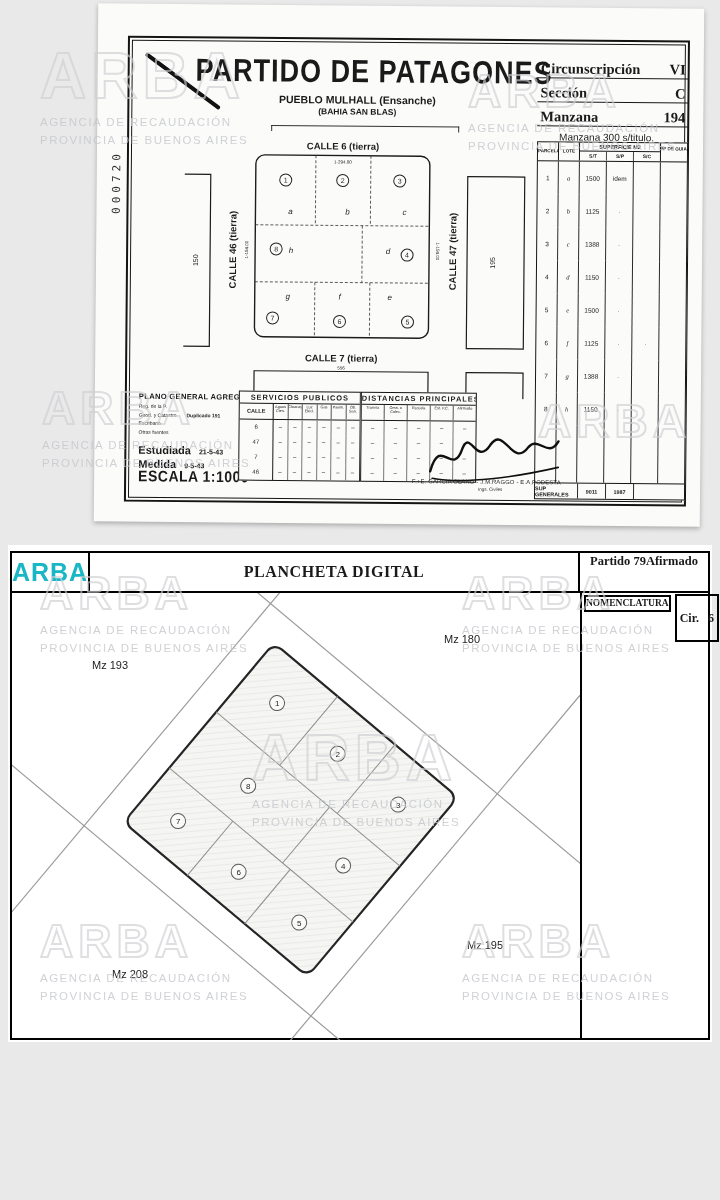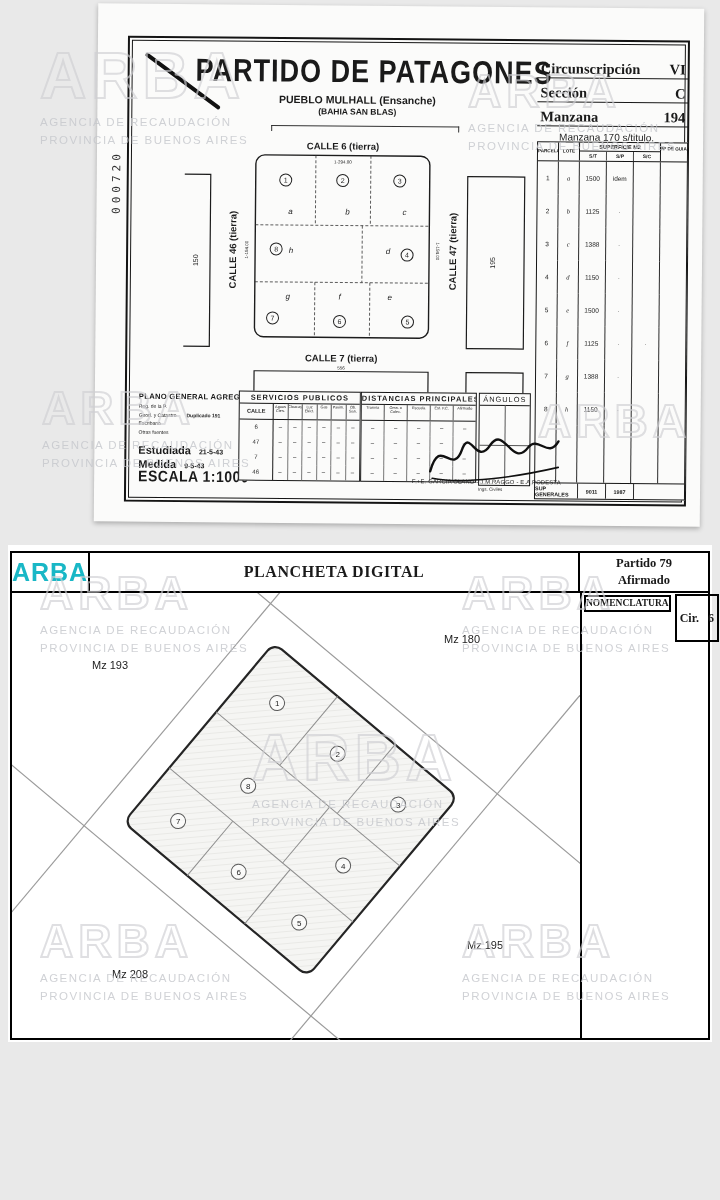--- a/index.html
+++ b/index.html
@@ -97,21 +97,21 @@
   .pd{position:absolute;left:8px;top:545px;width:704px;height:497px;background:#fff;z-index:2;}
   .pd-outer{position:absolute;left:2px;right:2px;top:6px;bottom:2px;border:2px solid #000;
             display:flex;flex-direction:column;}
   .pd-header{height:38px;display:flex;border-bottom:2px solid #000;flex:none;}
   .pd-logo{width:76px;border-right:2px solid #000;display:flex;align-items:center;justify-content:center;}
   .arba-logo{font-weight:bold;font-size:25px;letter-spacing:1px;}
   .pd-title{flex:1;display:flex;align-items:center;justify-content:center;
             font-family:"Liberation Serif",serif;font-weight:bold;font-size:16px;letter-spacing:.6px;}
   .pd-partido{width:128px;border-left:2px solid #000;text-align:center;
               font-family:"Liberation Serif",serif;font-weight:bold;font-size:12.5px;
-              display:flex;flex-direction:column;justify-content:center;line-height:1.35;}
+              display:flex;flex-direction:row;justify-content:center;line-height:1.35;}
   .pd-body{flex:1;display:flex;min-height:0;}
   .pd-map{flex:1;position:relative;}
   .pd-sidebar{width:132px;border-left:2px solid #000;display:flex;flex-direction:row;
               font-family:"Liberation Serif",serif;box-sizing:border-box;}
   .sb-box{border:2px solid #000;margin:2px 2px 1px 2px;}
   .nom-title{height:13px;line-height:13px;text-align:center;font-weight:bold;font-size:9.5px;}
   .nom-row{display:flex;}
   .nom-cell{flex:1;border:2px solid #000;margin:1px 1px 1px 2px;height:14px;display:flex;
             align-items:center;font-weight:bold;font-size:12px;padding:15px 3px;}
   .nom-cell .nv{margin-left:9px;}
@@ -149,21 +149,21 @@
         </div>
         <div class="hrow">
           <span>Sección</span>
           <span>C</span>
         </div>
         <div class="hrow">
           <span>Manzana</span>
           <span>194</span>
         </div>
       </div>
-      <div class="hnote">Manzana 170 s/titulo.</div>
+      <div class="hnote">Manzana 300 s/titulo.</div>
 
       <svg class="plan-svg" width="350" height="262" viewBox="0 0 350 262">
         <text x="158" y="14" font-size="9.5" font-weight="bold" text-anchor="middle">CALLE 6 (tierra)</text>
         <text x="158" y="28" font-size="4.5" text-anchor="middle" fill="#444">1-294.00</text>
 
         <rect x="71" y="20" width="174" height="182" rx="9" fill="none" stroke="#1c1c1c" stroke-width="1.4"></rect>
         <g stroke="#333" stroke-width=".8" stroke-dasharray="3,2">
           <line x1="71" y1="90" x2="245" y2="90"></line>
           <line x1="71" y1="147" x2="245" y2="147"></line>
           <line x1="131" y1="20" x2="131" y2="90"></line>
@@ -407,27 +407,20 @@
         </div>
         <div class="mt-row">
           <div class="mt-d">–</div>
             <div class="mt-d">–</div>
             <div class="mt-d">–</div>
             <div class="mt-d">–</div>
             <div class="mt-d">–</div>
         </div>
       </div>
 
-      <div class="ang">
-        <div class="mt-title">ÁNGULOS</div>
-        <div class="ang-body">
-          <div class="ang-v"></div>
-          <div class="ang-h"></div>
-        </div>
-      </div>
 
       <svg class="sig-svg" width="140" height="58" viewBox="0 0 140 58">
         <path d="M6,45 C16,8 28,52 38,22 C46,2 52,40 66,18 C80,-2 88,42 104,20 C114,8 124,32 134,14" fill="none" stroke="#101010" stroke-width="2.4" stroke-linecap="round"></path>
         <path d="M8,52 C40,58 92,50 134,40" fill="none" stroke="#101010" stroke-width="1.6" stroke-linecap="round"></path>
       </svg>
       <div class="firmas">F.+E. GARCIA OLANO - J.M.RAGGO - E.A.PODESTA</div>
       <div class="firmas-sub">Ings. Civiles</div>
     </div>
   </div>
 

